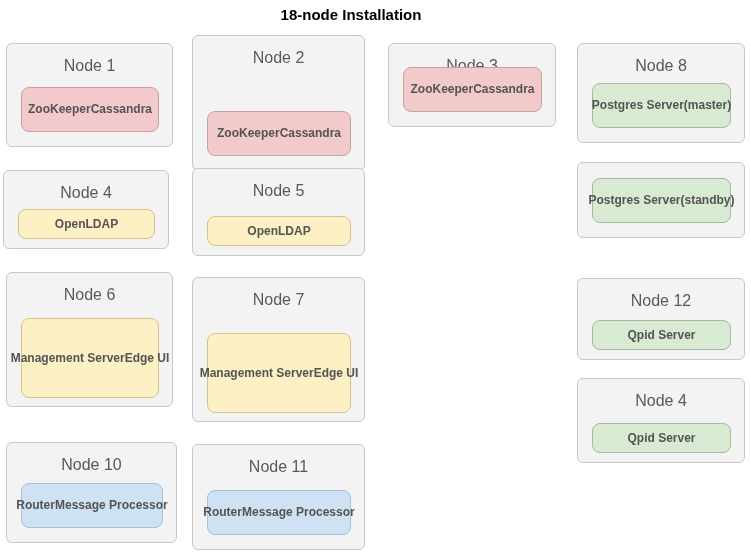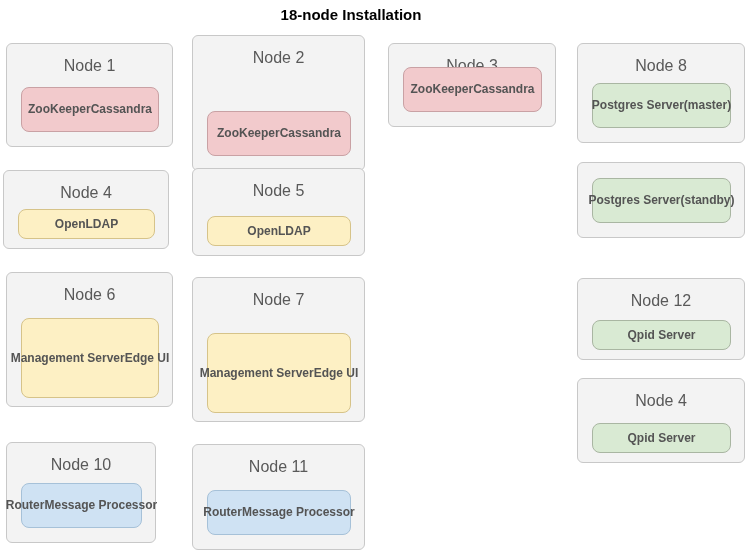--- a/index.html
+++ b/index.html
@@ -148,21 +148,21 @@
     </div>
   </div>
 
   <div class="node" style="left:577px;top:278px;width:168px;height:82px">
     <div class="node-title">Node 12</div>
     <div class="svc green h-sm">
       <div class="svc-line">Qpid Server</div>
     </div>
   </div>
 
-  <div class="node" style="left:6px;top:442px;width:150px;height:101px">
+  <div class="node" style="left:6px;top:442px;width:171px;height:101px">
     <div class="node-title">Node 10</div>
     <div class="svc blue h-md">
       <div class="svc-line">Router</div>
       <div class="svc-line">Message Processor</div>
     </div>
   </div>
 
   <div class="node" style="left:192px;top:444px;width:173px;height:106px">
     <div class="node-title">Node 11</div>
     <div class="svc blue h-md">

